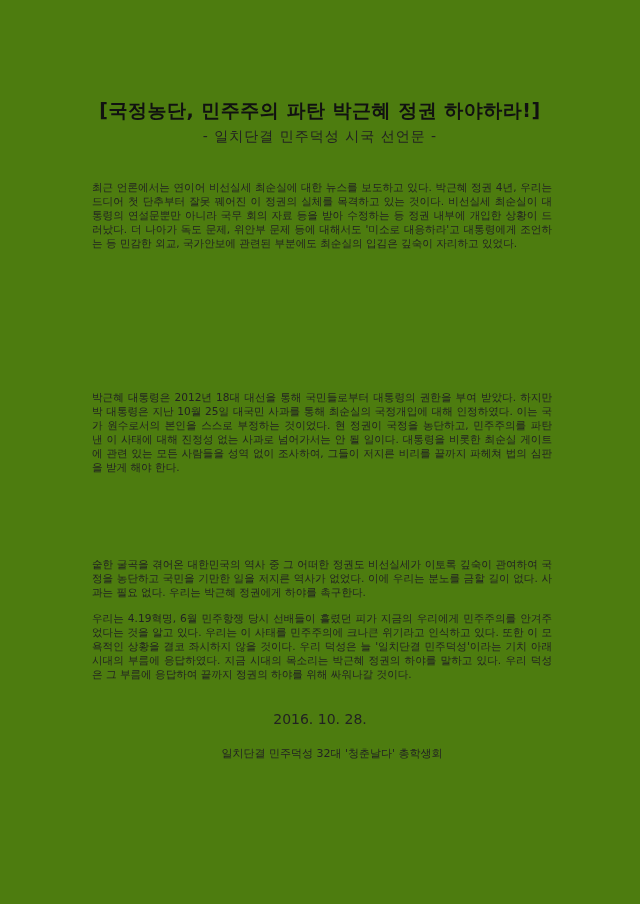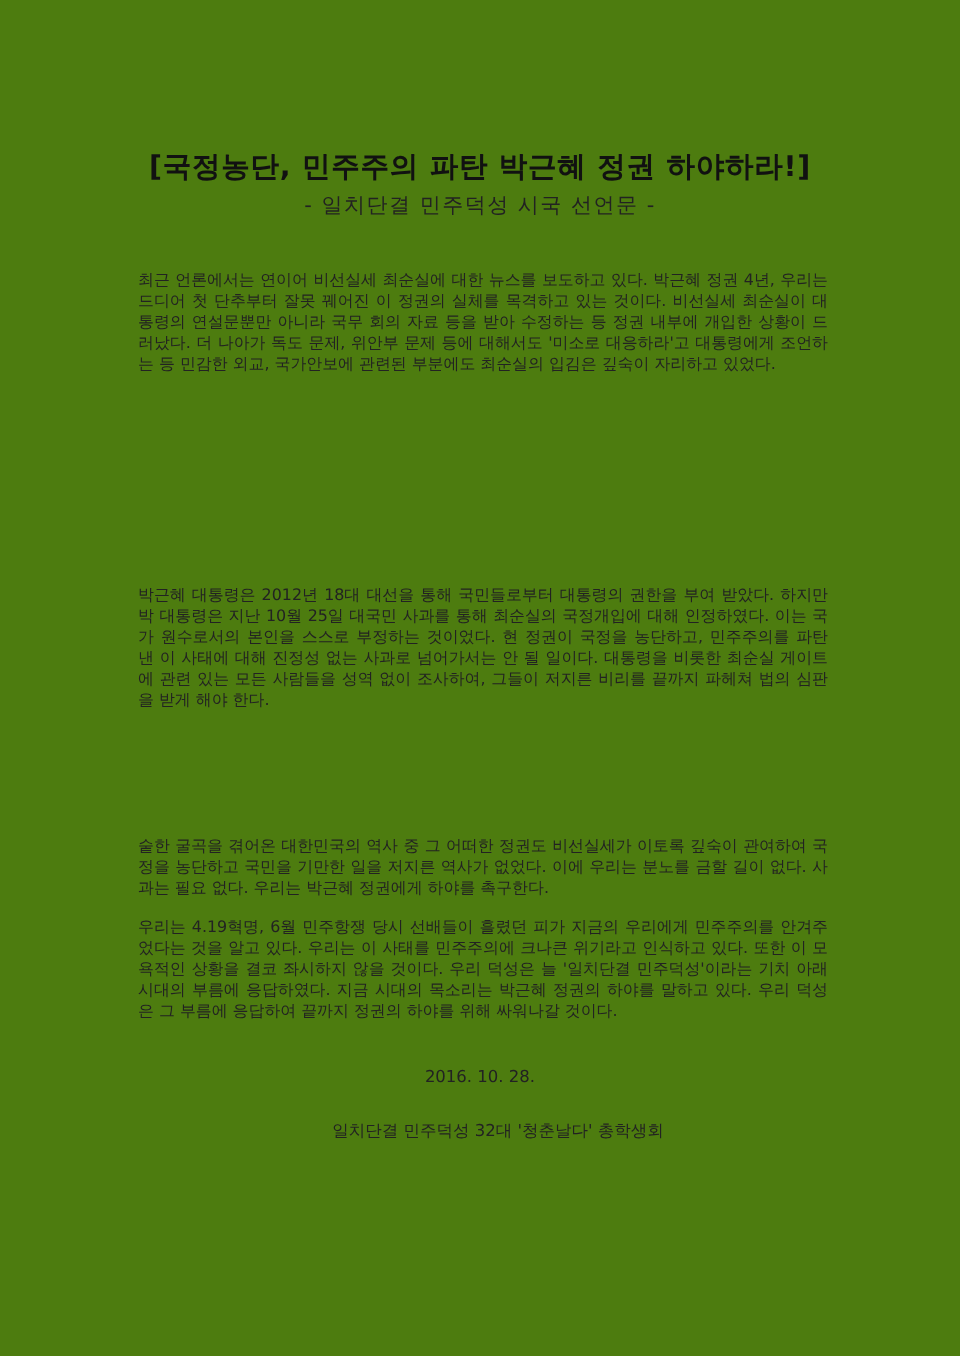--- a/index.html
+++ b/index.html
@@ -56,21 +56,21 @@
     .p2 { top: 317px; }
     .p3 { top: 390px; }
     .p4 { top: 517px; margin-top: 40px; }
     .p5 { top: 611px; }
     .date {
       position: absolute;
       top: 711px;
       left: 0;
       width: 640px;
       text-align: center;
-      font-size: 11px;
+      font-size: 14px;
       color: #222;
     }
     .signature {
       position: absolute;
       top: 746px;
       left: 12px;
       width: 640px;
       text-align: center;
       font-size: 11px;
       color: #222;

